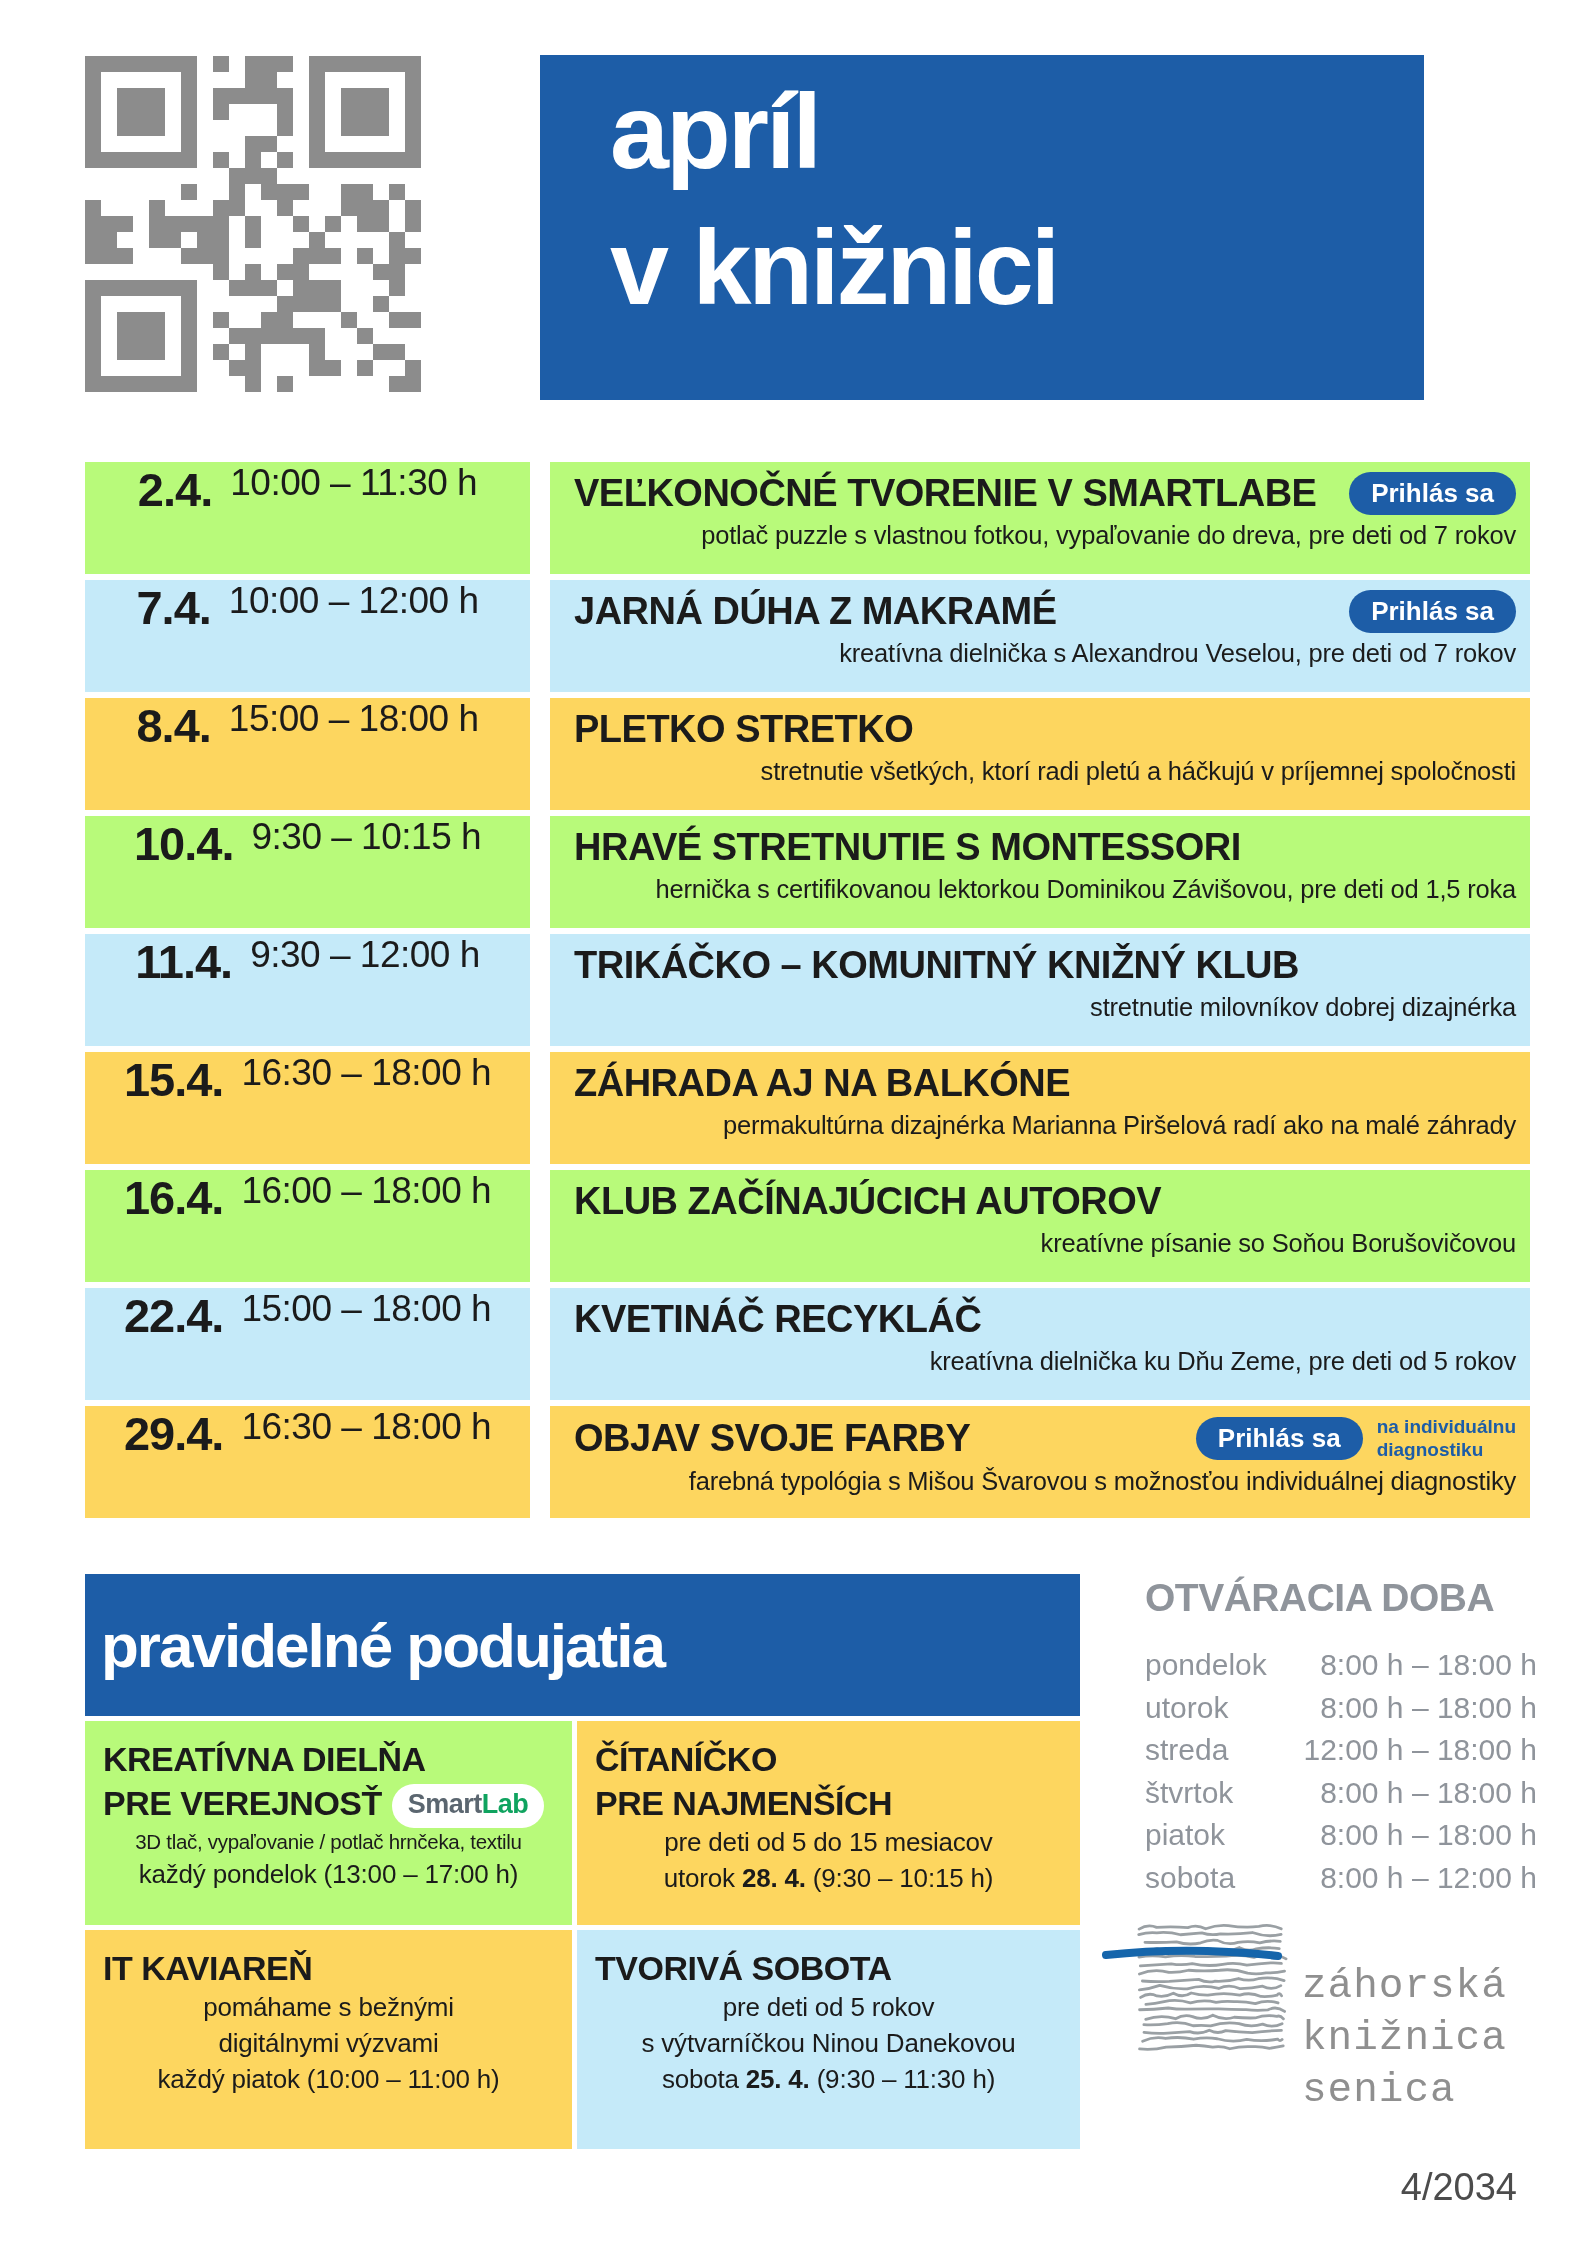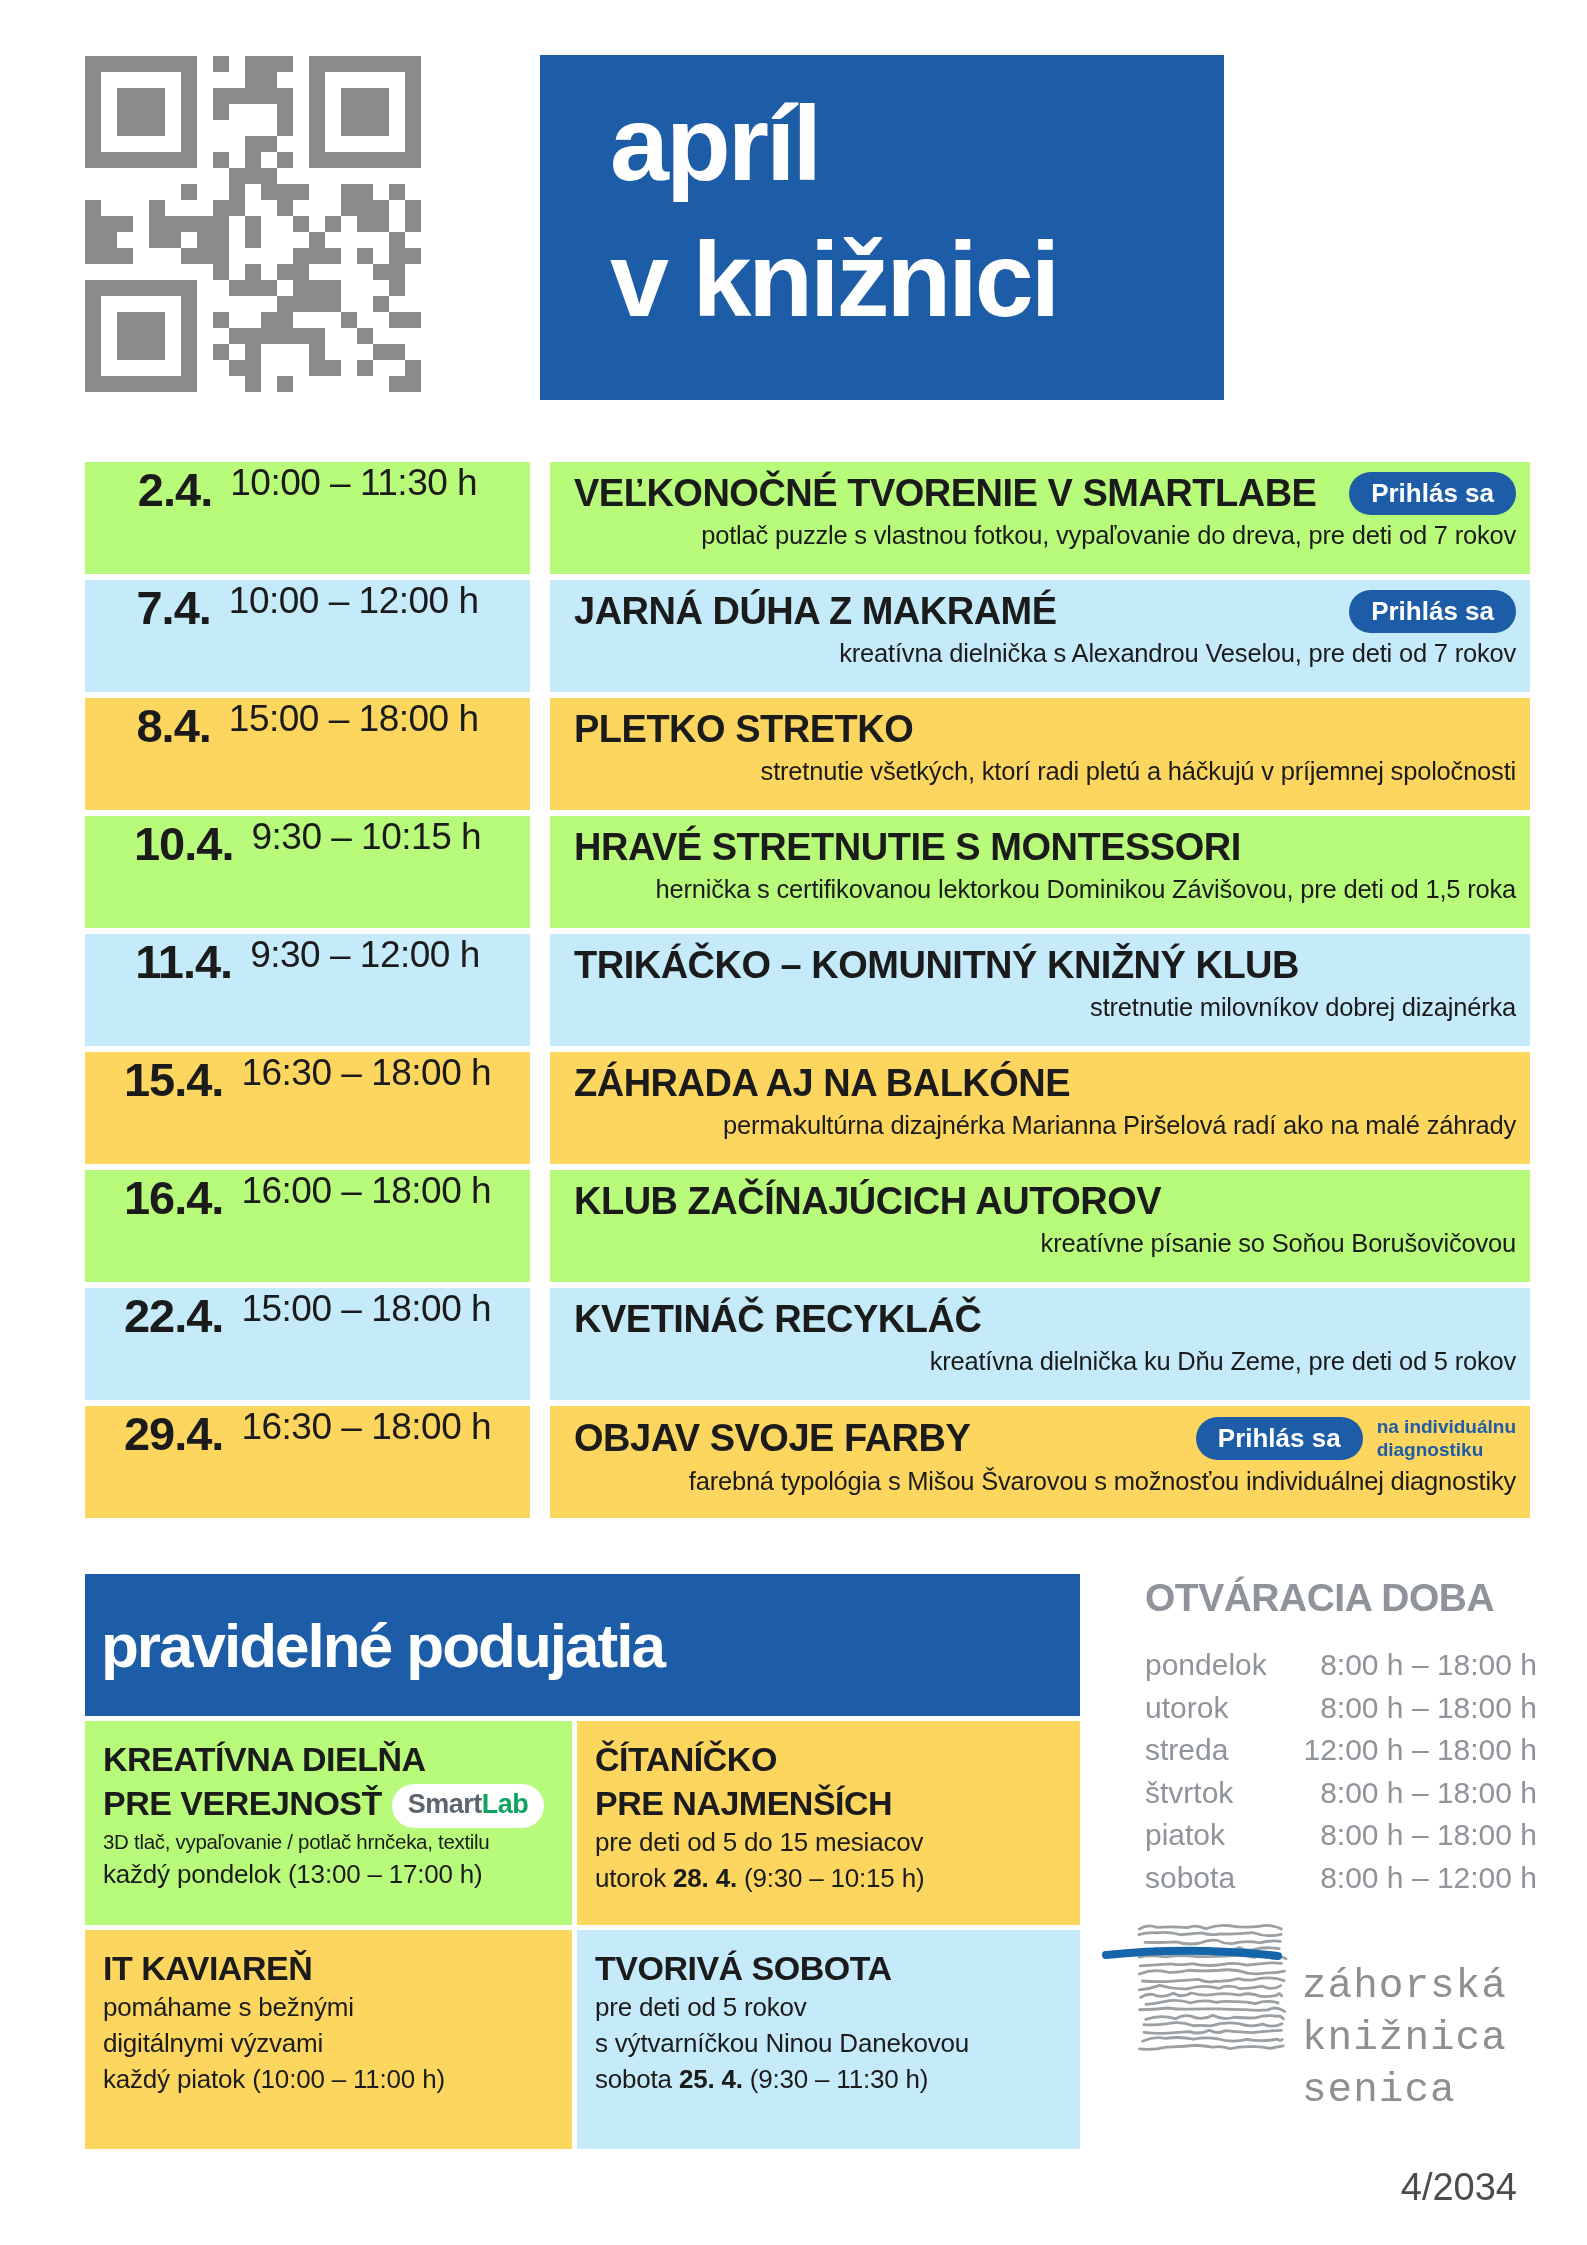--- a/index.html
+++ b/index.html
@@ -9,22 +9,22 @@
     --yellow:#fdd65f;
     --gray:#8f949b;
     --ink:#1b1b1b;
   }
   *{margin:0;padding:0;box-sizing:border-box;}
   body{background:#ffffff;font-family:"Liberation Sans", sans-serif;color:var(--ink);}
   .page{position:relative;width:1587px;height:2245px;background:#fff;overflow:hidden;}
 
   
   .qr{position:absolute;left:85px;top:56px;width:336px;height:336px;}
-  .header-box{position:absolute;left:540px;top:55px;width:684px;height:345px;background:var(--blue);
-    color:#fff;padding:21px 0 0 70px;}
+  .header-box{position:absolute;left:540px;top:55px;width:884px;height:345px;background:var(--blue);
+    color:#fff;padding:9px 0 0 70px;}
   .header-line{font-size:106px;font-weight:800;line-height:1.28;letter-spacing:-3px;}
 
   
   .events{position:absolute;left:85px;top:462px;width:1445px;}
   .event-row{display:flex;gap:20px;margin-bottom:6px;height:112px;}
   .bg-green{background:var(--green);}
   .bg-lblue{background:var(--lblue);}
   .bg-yellow{background:var(--yellow);}
   .event-date-cell{width:445px;flex:none;display:flex;align-items:flex-start;justify-content:center;gap:18px;}
   .event-date{font-size:47px;font-weight:800;letter-spacing:-1px;}
@@ -38,21 +38,21 @@
   .event-desc{font-size:25.5px;margin-top:5px;letter-spacing:-0.2px;white-space:nowrap;text-align:right;}
 
   
   .regular-box{position:absolute;left:85px;top:1574px;width:995px;height:142px;background:var(--blue);
     display:flex;align-items:center;padding-left:16px;}
   .regular-title{color:#fff;font-size:62px;font-weight:800;letter-spacing:-2px;}
   .regular-grid{position:absolute;left:85px;top:1721px;width:995px;display:grid;
     grid-template-columns:487px 503px;grid-template-rows:204px 219px;gap:5px;}
   .rbox{padding:16px 18px;overflow:hidden;}
   .rbox-title{font-size:34px;font-weight:800;line-height:1.3;letter-spacing:-0.5px;white-space:nowrap;}
-  .rbox-line{font-size:26px;line-height:1.38;letter-spacing:-0.2px;white-space:nowrap;}
+  .rbox-line{font-size:26px;line-height:1.38;letter-spacing:-0.2px;white-space:nowrap;text-align:center;}
   .rbox-line.small{font-size:20.5px;letter-spacing:-0.3px;}
   .rbox-line b{font-weight:800;}
   .smartlab{display:inline-block;background:#fff;border-radius:24px;padding:3px 16px 6px;font-size:27px;
     font-weight:700;vertical-align:middle;margin-left:10px;letter-spacing:-0.5px;}
   .smartlab .s1{color:#5b6670;}
   .smartlab .s2{color:#0fa35f;}
 
   
   .hours{position:absolute;left:1145px;top:1576px;width:392px;color:var(--gray);}
   .hours-title{font-size:39px;font-weight:800;letter-spacing:-0.5px;white-space:nowrap;}

